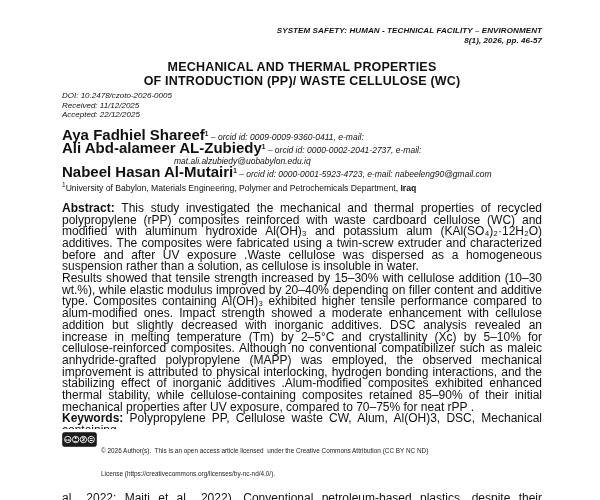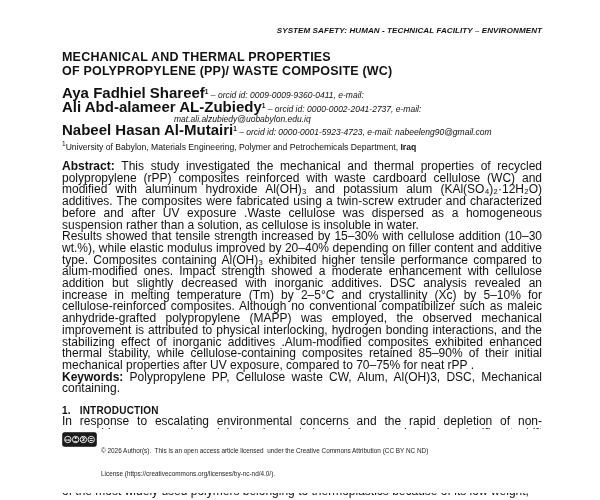--- a/index.html
+++ b/index.html
@@ -1,19 +1,19 @@
 <!DOCTYPE html>
 <html><head>
 <meta charset="utf-8">
 <style>
   html,body{margin:0;padding:0;background:#fff;}
   body{width:600px;height:500px;overflow:hidden;font-family:"Liberation Sans",sans-serif;color:#111;}
   .page{position:relative;width:600px;height:500px;box-sizing:border-box;padding:26px 58px 0 62px;background:#fff;}
   .jhead{text-align:right;font-size:8px;font-weight:bold;font-style:italic;line-height:10px;letter-spacing:.1px;}
-  .title{margin:15px 0 0;font-size:12.5px;line-height:13.6px;font-weight:bold;letter-spacing:.2px;}
+  .title{margin:15px 0 0;text-align:center;font-size:12.5px;line-height:13.6px;font-weight:bold;letter-spacing:.2px;}
   .tline{display:block;}
   .meta{margin-top:3px;font-size:8px;font-style:italic;line-height:9.6px;}
   .authors{margin-top:9px;font-size:8.5px;line-height:10.5px;}
   .author b{font-size:15px;}
   .authors sup{font-size:6.5px;font-weight:bold;}
   .ainfo{font-style:italic;}
   .aemail{font-style:italic;padding-left:112px;}
   .affil{margin-top:1px;font-size:8.6px;}
   .affil sup{font-weight:normal;}
   .abstract{margin-top:9px;}
@@ -25,27 +25,33 @@
   .ccbadge{width:35px;height:15px;flex:none;}
   .ftext{font-size:6.4px;line-height:7.6px;color:#222;white-space:pre-wrap;}
 </style>
 </head>
 <body>
 
 <div class="page">
 
   <div class="jhead">
     <div>SYSTEM SAFETY: HUMAN - TECHNICAL FACILITY – ENVIRONMENT</div>
+    <div>8(1), 2026, pp. 46-57</div>
   </div>
 
   <h1 class="title">
     <span class="tline">MECHANICAL AND THERMAL PROPERTIES</span>
-    <span class="tline">OF POLYPROPYLENE (PP)/ WASTE COMPOSITE (WC)</span>
+    <span class="tline">OF INTRODUCTION (PP)/ WASTE CELLULOSE (WC)</span>
   </h1>
 
+  <div class="meta">
+    <div>DOI: 10.2478/czoto-2026-0005</div>
+    <div>Received:  11/12/2025</div>
+    <div>Accepted:  22/12/2025</div>
+  </div>
 
   <div class="authors">
     <div class="author"><b>Aya Fadhiel Shareef</b><sup>1</sup><i class="ainfo"> – orcid id: 0009-0009-9360-0411, e-mail:</i></div>
     <div class="author"><b>Ali Abd-alameer AL-Zubiedy</b><sup>1</sup><i class="ainfo"> – orcid id: 0000-0002-2041-2737, e-mail:</i></div>
     <div class="aemail">mat.ali.alzubiedy@uobabylon.edu.iq</div>
     <div class="author"><b>Nabeel Hasan Al-Mutairi</b><sup>1</sup><i class="ainfo"> – orcid id: 0000-0001-5923-4723, e-mail: nabeeleng90@gmail.com</i></div>
     <div class="affil"><sup>1</sup><span>University of Babylon, Materials Engineering, Polymer and Petrochemicals Department, </span><b>Iraq</b></div>
   </div>
 
   <div class="abstract">

